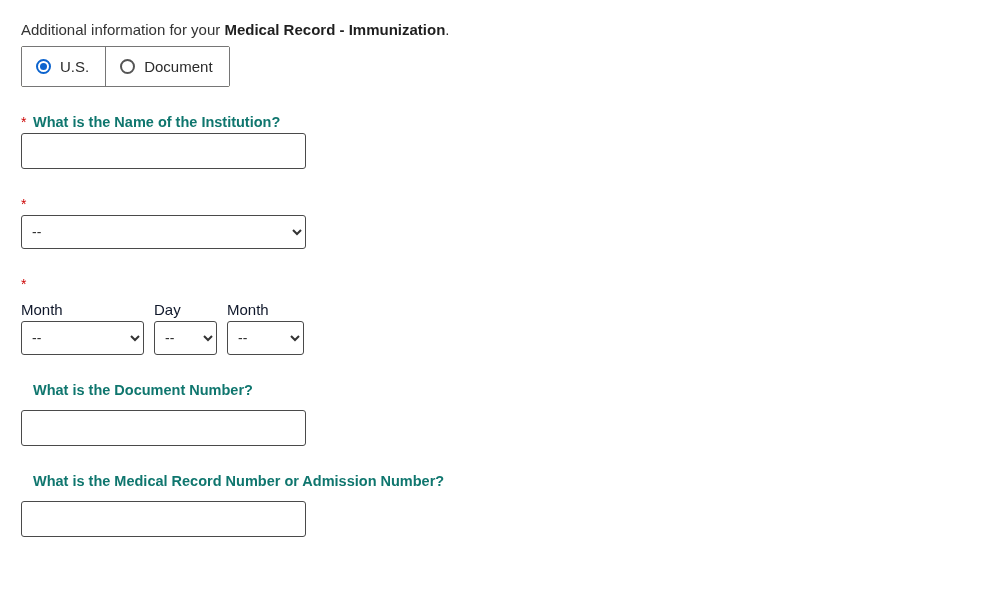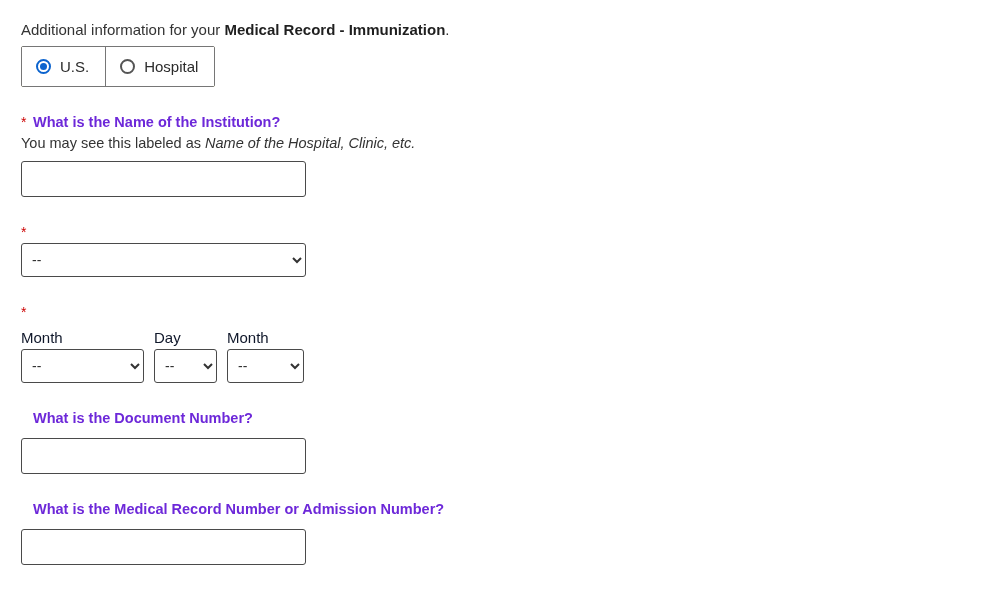--- a/index.html
+++ b/index.html
@@ -94,21 +94,21 @@
     line-height: 18px;
     width: 8px;
     flex: none;
   }
   .req.hidden {
     visibility: hidden;
   }
   .q-label {
     font-size: 14.5px;
     font-weight: bold;
-    color: #6d28d9;
+    color: #0f766e;
     line-height: 18px;
   }
   .hint {
     font-size: 14.5px;
     color: #333333;
     margin: 3px 0 9px 0;
     line-height: 1.25;
   }
   .hint em {
     font-style: italic;
@@ -175,32 +175,29 @@
     <span>Additional information for your </span><span class="strong">Medical Record - Immunization</span><span>.</span>
   </div>
 
   <div class="segmented">
     <div class="seg-option">
       <span class="radio checked"></span>
       <span>U.S.</span>
     </div>
     <div class="seg-option">
       <span class="radio"></span>
-      <span>Hospital</span>
+      <span>Document</span>
     </div>
   </div>
 
   
   <div class="field">
     <div class="label-row">
       <span class="req">*</span>
       <span class="q-label">What is the Name of the Institution?</span>
-    </div>
-    <div class="hint">
-      <span>You may see this labeled as </span><em>Name of the Hospital, Clinic, etc.</em>
     </div>
     <input type="text" value="" placeholder="" style="">
   </div>
 
   
   <div class="field mt-lg">
     <div class="label-row">
       <span class="req">*</span>
     </div>
     <select class="state-select">

